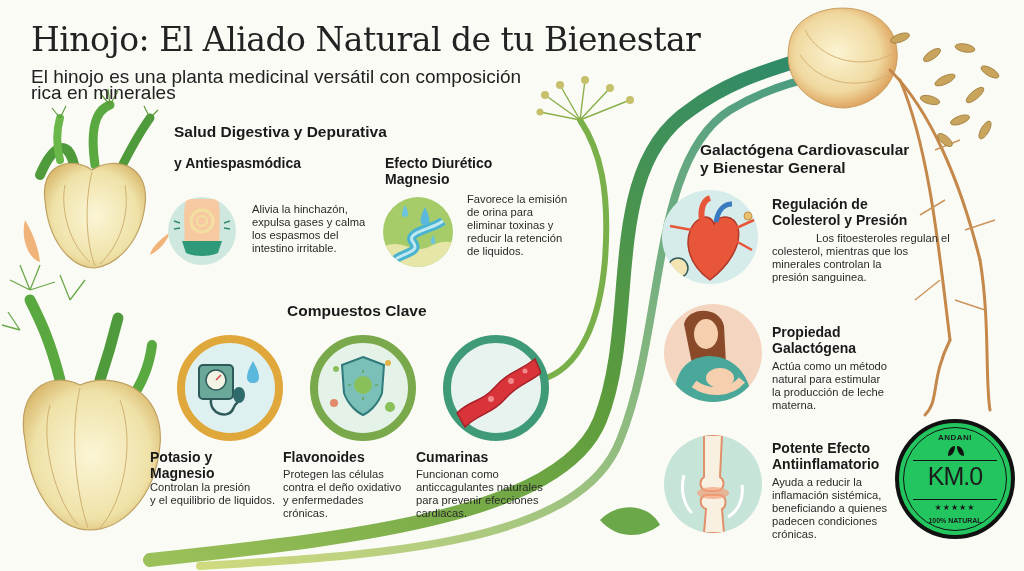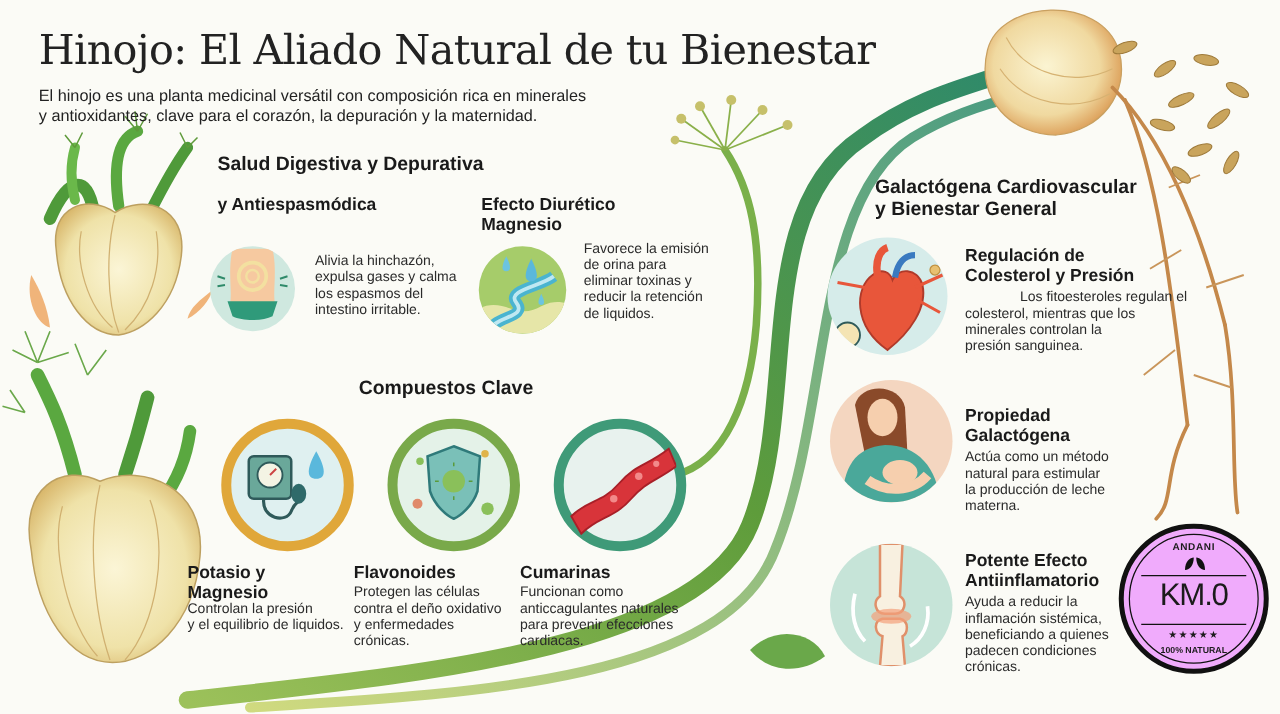--- a/index.html
+++ b/index.html
@@ -1,27 +1,27 @@
 <!DOCTYPE html>
 <html><head>
 <meta charset="utf-8">
 <style>
   html,body{margin:0;padding:0;}
   body{width:1024px;height:571px;overflow:hidden;background:#fbfbf6;font-family:"Liberation Sans",sans-serif;color:#1b1b1b;position:relative;}
   .abs{position:absolute;}
   .title{left:31px;top:20px;font-family:"DejaVu Serif","Liberation Serif",serif;font-size:33px;font-weight:400;color:#222;letter-spacing:-0.5px;white-space:nowrap;}
-  .subtitle{left:31px;top:69px;width:500px;font-size:13px;line-height:16px;color:#222;}
+  .subtitle{left:31px;top:69px;width:500px;font-size:19px;line-height:16px;color:#222;}
   .section-h{font-weight:700;font-size:15.5px;color:#1a1a1a;line-height:18px;}
   .item-h{font-weight:700;font-size:14px;line-height:16px;color:#1a1a1a;}
   .desc{font-size:11.2px;line-height:13px;color:#2a2a2a;}
   .center{text-align:left;}
   .circle{border-radius:50%;overflow:hidden;}
   .ring{border-radius:50%;box-sizing:border-box;}
   svg{display:block;}
-  .stamp{left:895px;top:419px;width:120px;height:120px;border:4px solid #111;border-radius:50%;box-sizing:border-box;background:#f0abfc;}
+  .stamp{left:895px;top:419px;width:120px;height:120px;border:4px solid #111;border-radius:50%;box-sizing:border-box;background:#22c55e;}
   .stamp-inner{position:absolute;left:4px;top:4px;right:4px;bottom:4px;border:1.5px solid #111;border-radius:50%;}
 </style>
 </head>
 <body>
 
 <svg class="abs" style="left:0;top:0;" width="1024" height="571" viewBox="0 0 1024 571">
   <defs>
     <linearGradient id="stemG" x1="0" y1="1" x2="1" y2="0">
       <stop offset="0" stop-color="#9cc15a"></stop>
       <stop offset="0.5" stop-color="#5e9c3b"></stop>
@@ -124,21 +124,20 @@
     <path d="M25 440 C 15 390, 50 370, 80 385 C 115 370, 165 390, 160 445 C 155 500, 120 530, 90 530 C 55 530, 30 490, 25 440 Z" fill="url(#bulbG)" stroke="#bda060" stroke-width="1.2"></path>
     <path d="M80 388 C 70 430, 75 490, 88 528" stroke="#d0b070" stroke-width="1" fill="none"></path>
     <path d="M50 405 C 40 440, 55 500, 78 525" stroke="#d0b070" stroke-width="1" fill="none"></path>
     <path d="M120 400 C 135 440, 125 500, 100 528" stroke="#d0b070" stroke-width="1" fill="none"></path>
   </g>
 </svg>
 
 <div class="abs title">Hinojo: El Aliado Natural de tu Bienestar</div>
 <div class="abs subtitle">
   <div>El hinojo es una planta medicinal versátil con composición rica en minerales</div>
-  <div>y antioxidantes, clave para el corazón, la depuración y la maternidad.</div>
 </div>
 
 <div class="abs section-h" style="left:174px;top:123px;">Salud Digestiva y Depurativa</div>
 
 <div class="abs" style="left:174px;top:155px;width:200px;">
   <div class="item-h">y Antiespasmódica</div>
 </div>
 <div class="abs circle" style="left:168px;top:197px;width:68px;height:68px;background:#cfe8df;">
   <svg width="68" height="68" viewBox="0 0 68 68">
     <path d="M18 2 C 14 20, 18 36, 16 46 L 52 46 C 50 36, 54 20, 50 2 Z" fill="#f6c9a0"></path>

